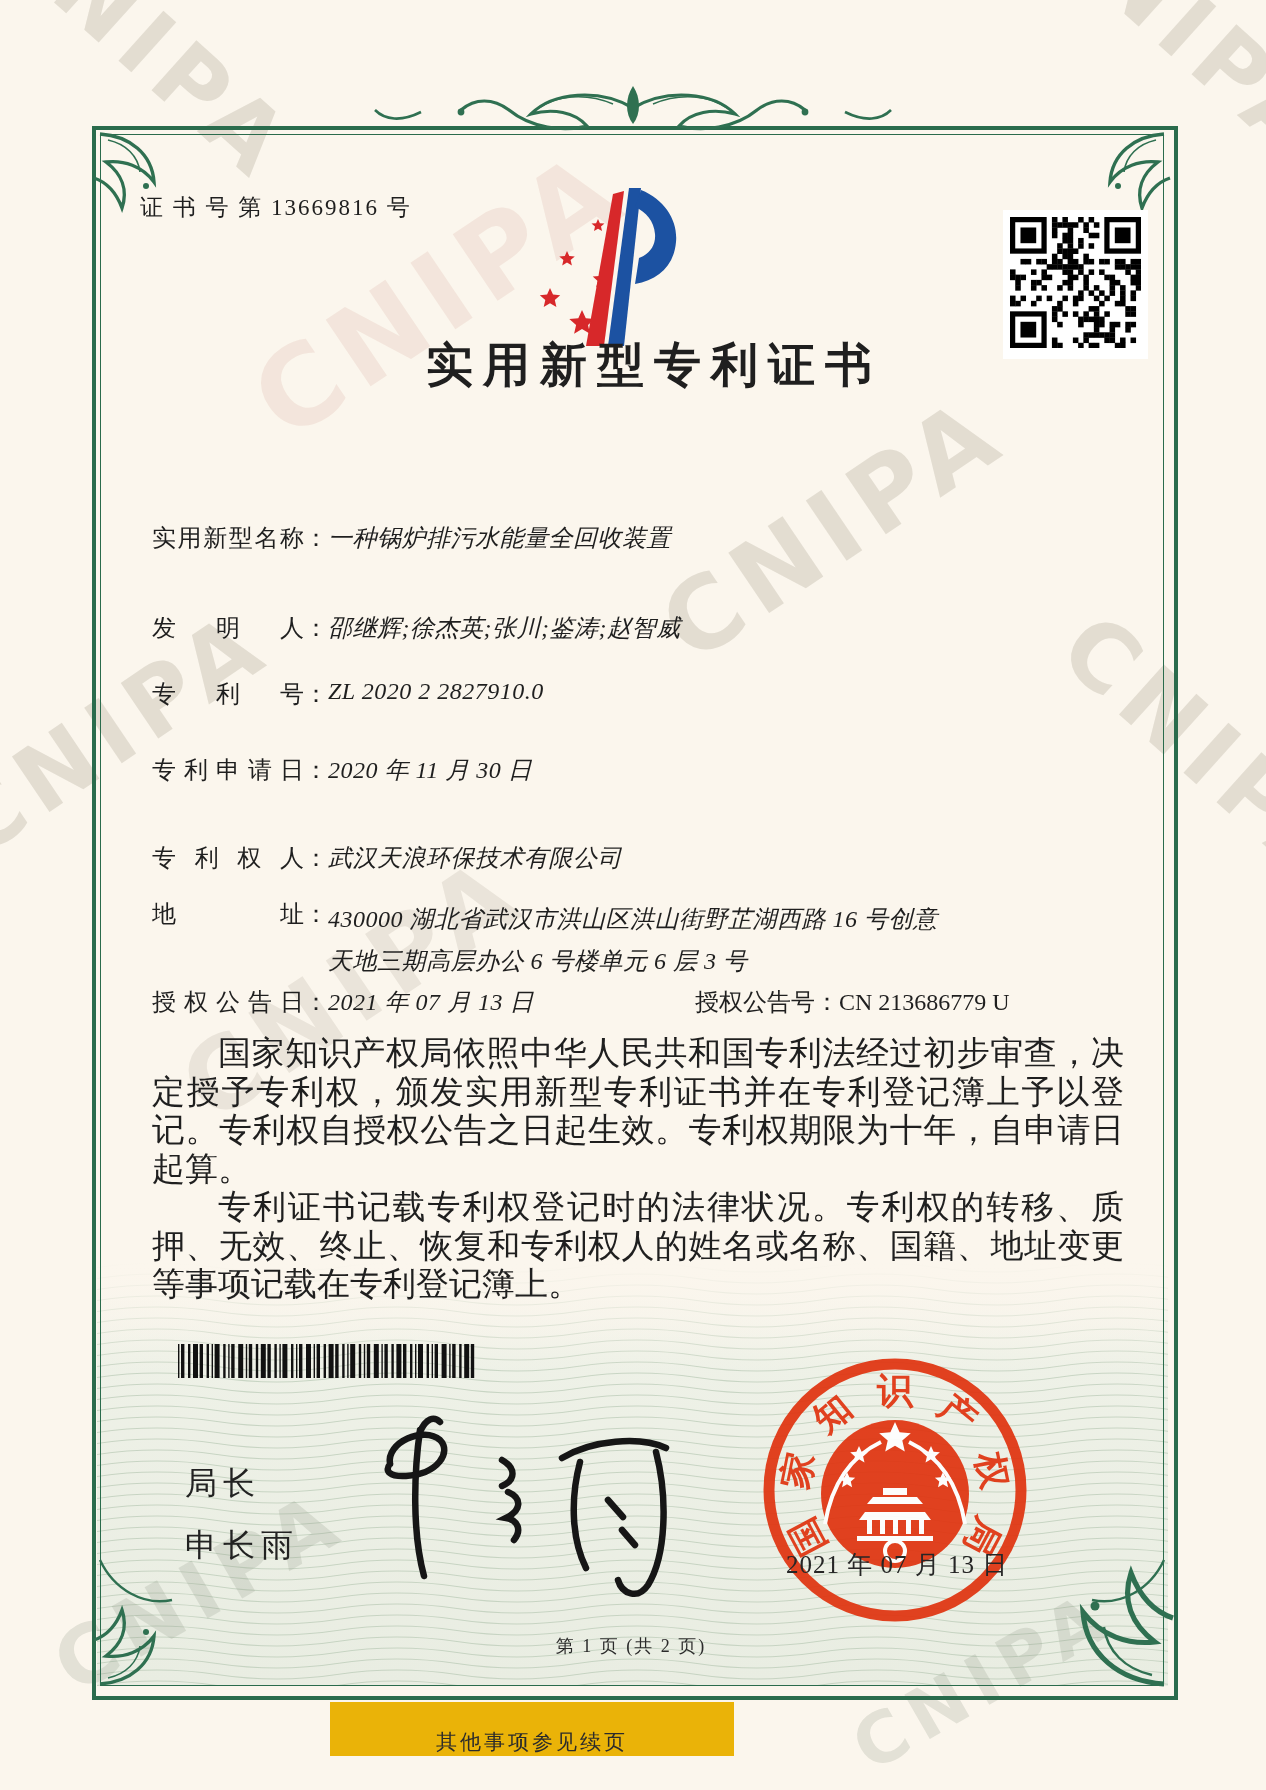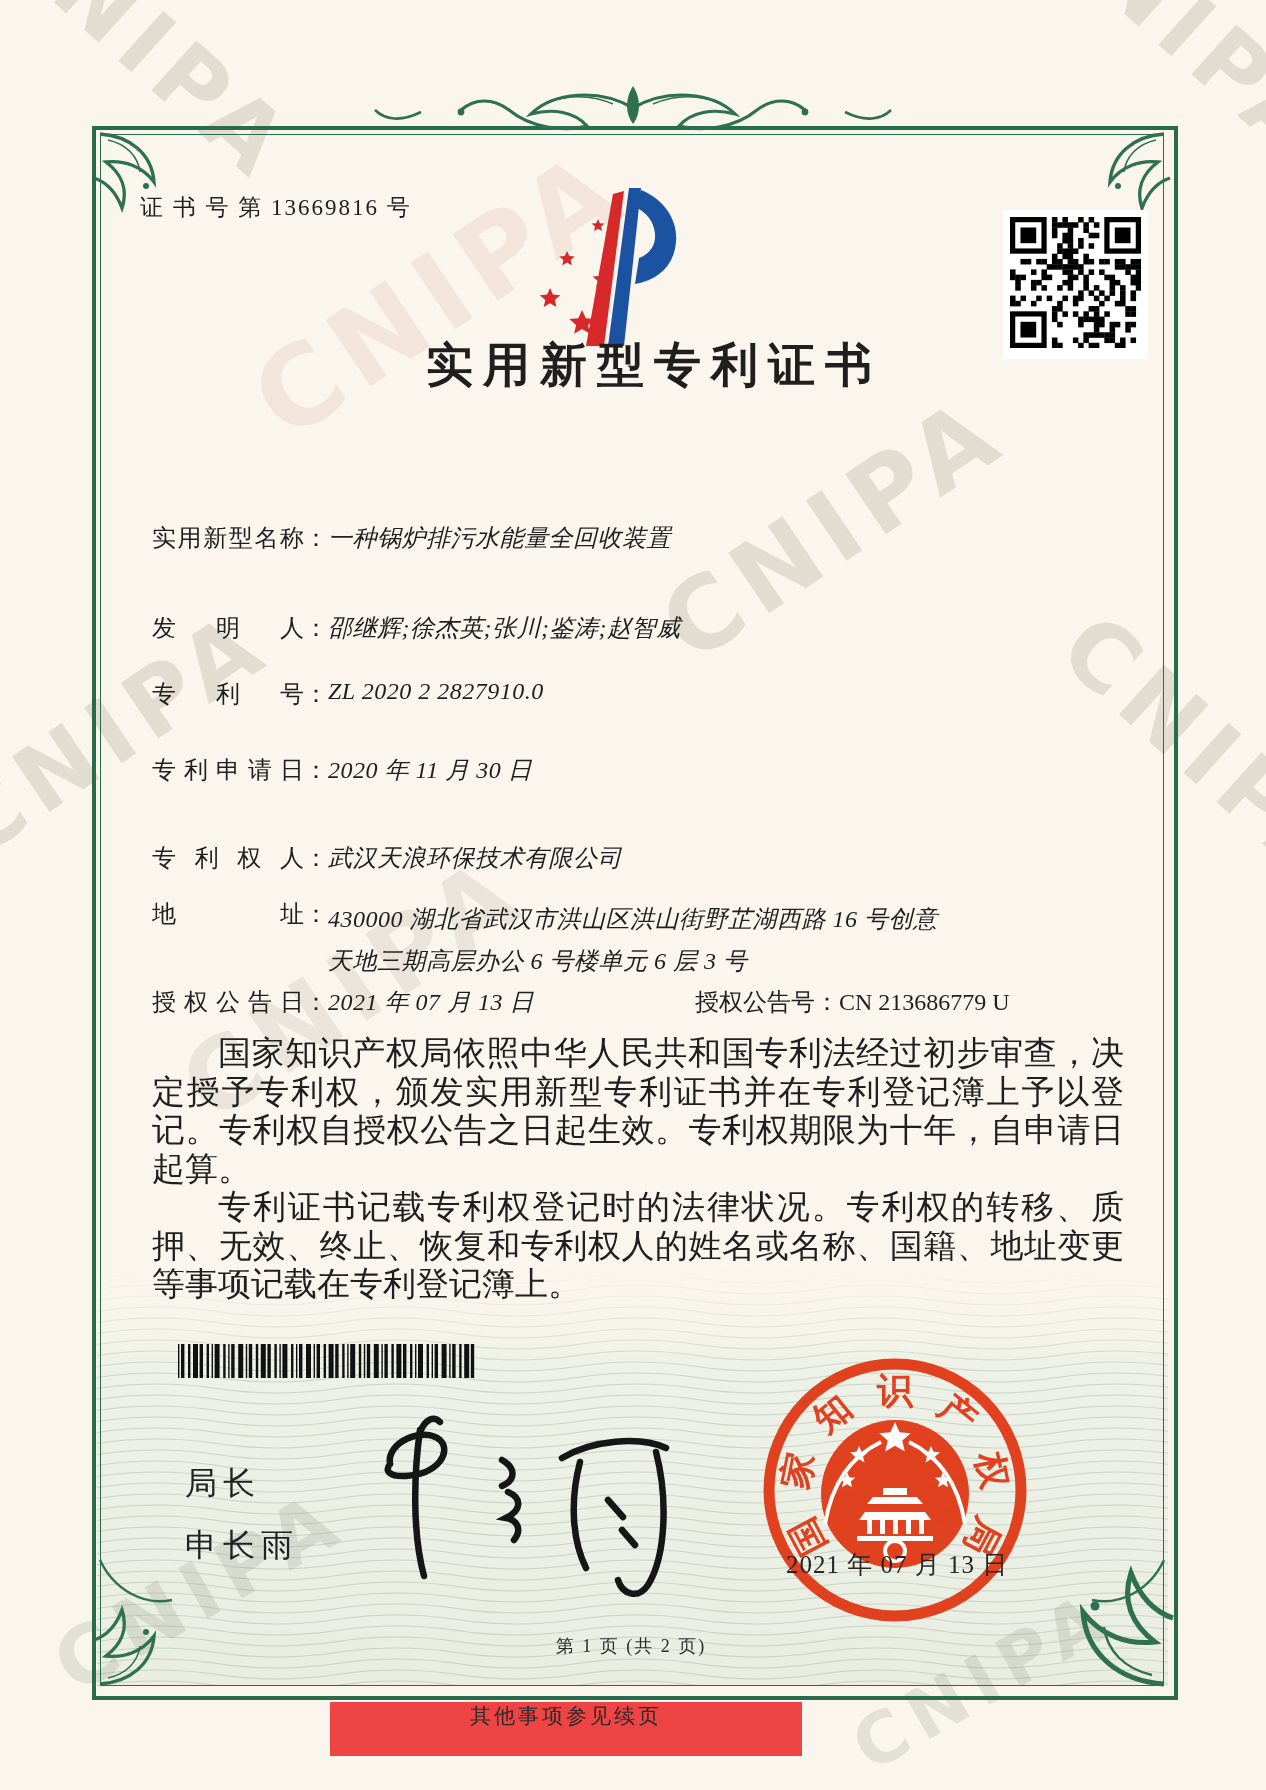--- a/index.html
+++ b/index.html
@@ -39,22 +39,22 @@
   .barcode{position:absolute;left:178px;top:1344px;z-index:5;}
   .director{position:absolute;left:185px;top:1448px;z-index:5;font-family:"Liberation Sans",sans-serif;
             font-size:32px;letter-spacing:6px;color:#222;margin-top:14px;}
   .director div{margin-bottom:18px;}
   .sig{position:absolute;left:370px;top:1408px;z-index:6;}
   .seal{position:absolute;left:755px;top:1348px;z-index:6;}
   .sealdate{position:absolute;left:772px;top:1548px;width:250px;text-align:center;font-size:25px;
             letter-spacing:1px;color:#262626;z-index:7;}
   .pagefooter{position:absolute;left:92px;top:1634px;width:1078px;text-align:center;font-size:18px;
               letter-spacing:2px;color:#2b2b2b;z-index:7;}
-  .contnote-box{position:absolute;left:330px;top:1702px;width:472px;height:54px;background:#ef4444;
-                z-index:5;display:flex;align-items:flex-start;justify-content:center;}
+  .contnote-box{position:absolute;left:330px;top:1702px;width:404px;height:54px;background:#eab308;
+                z-index:5;display:flex;align-items:flex-end;justify-content:center;}
   .contnote{font-size:21px;letter-spacing:3px;color:#2b2b2b;}
 </style>
 </head>
 <body>
 
 <div class="page">
 
   <svg class="waves" width="1071" height="424" viewBox="0 0 1071 424">
     <defs>
       <pattern id="gw" width="240" height="11" patternUnits="userSpaceOnUse">

